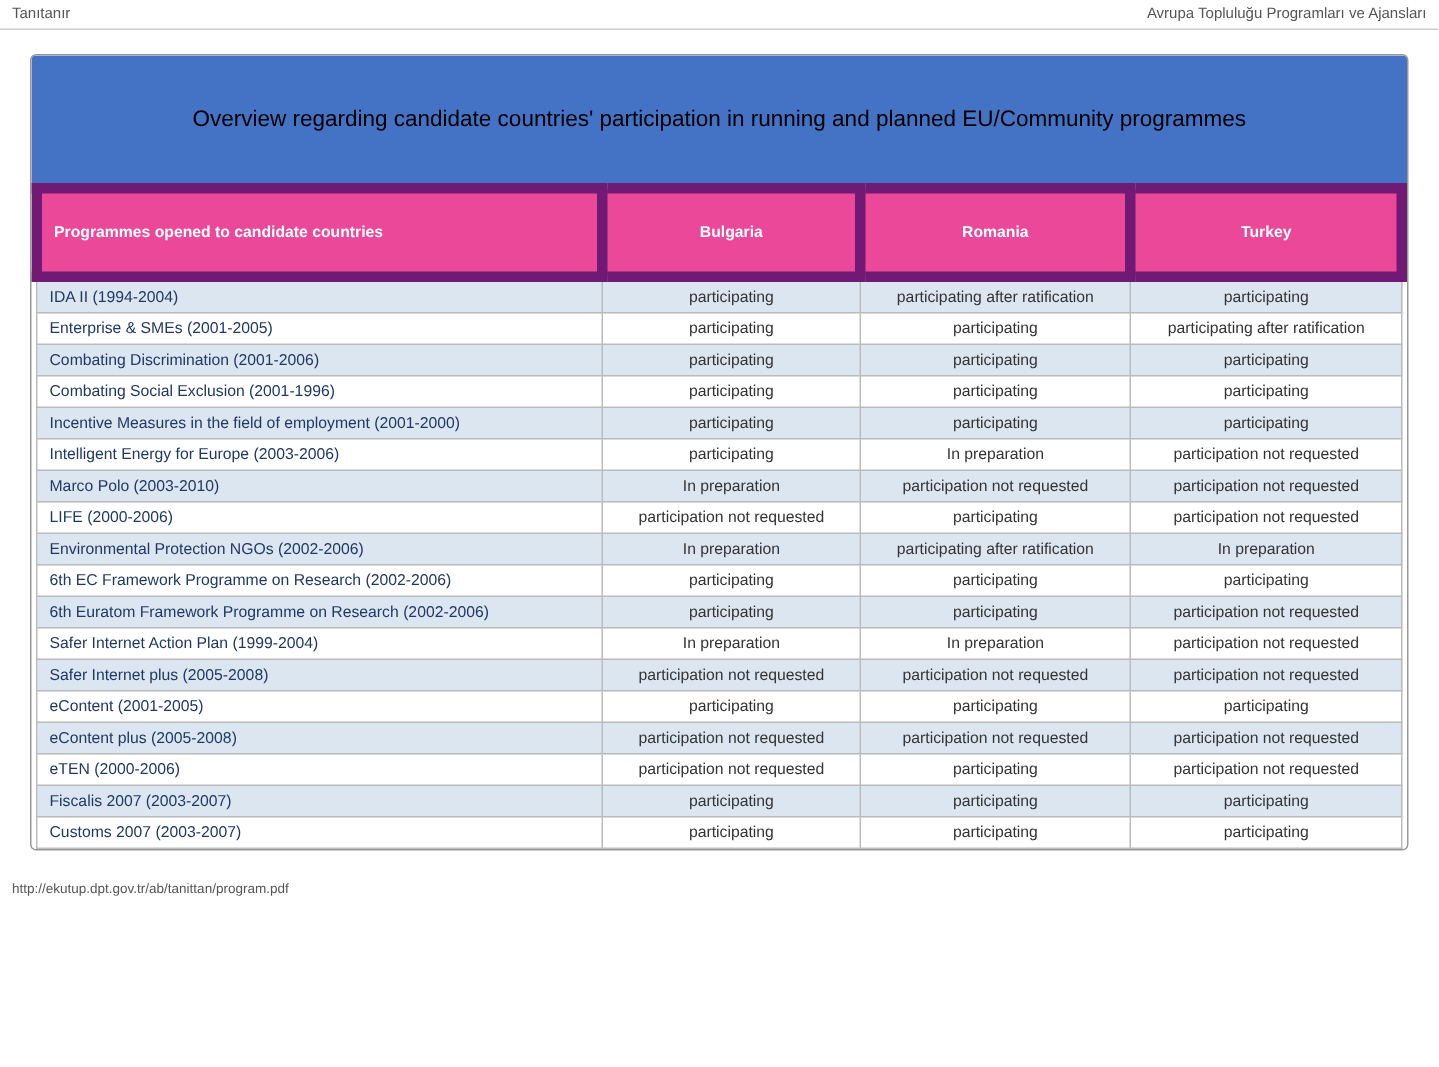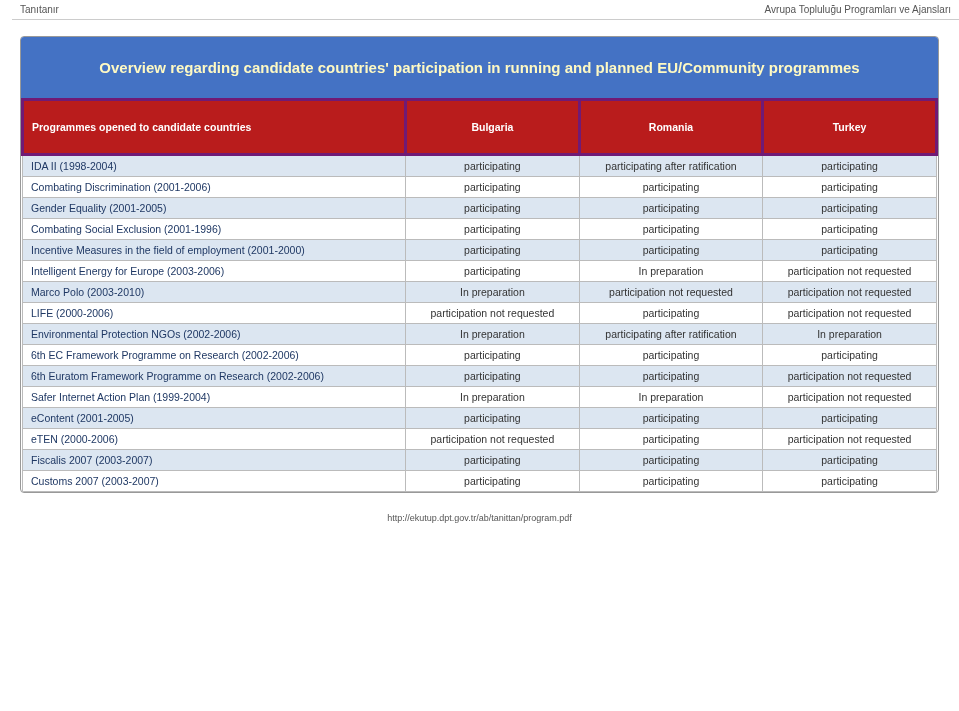--- a/index.html
+++ b/index.html
@@ -9,58 +9,57 @@
       background: #fff;
       color: #000;
     }
     .page-header {
       display: flex;
       justify-content: space-between;
       padding: 4px 8px;
       font-size: 10px;
       color: #555;
       border-bottom: 1px solid #ccc;
-      margin-left: 12px;
     }
     .page-footer {
       display: flex;
-      justify-content: center;
+      justify-content: flex-start;
       padding: 4px 8px;
       font-size: 9px;
       color: #555;
     }
     .main-content {
       padding: 16px 20px;
     }
     .card {
       border: 1px solid #999;
       border-radius: 4px;
       overflow: hidden;
     }
     .card-title {
       background: #4472c4;
-      color: #fef9c3;
+      color: #000000;
       text-align: center;
-      padding: 20px 20px;
+      padding: 32px 20px;
       font-size: 15px;
-      font-weight: bold;
+      font-weight: normal;
       line-height: 1.4;
     }
     table {
       width: 100%;
       border-collapse: collapse;
       font-size: 10.5px;
     }
     thead tr th {
-      background: #b91c1c;
+      background: #ec4899;
       color: #fff;
       padding: 20px 8px;
       text-align: center;
       font-weight: bold;
-      border: 3px solid #701a75;
+      border: 7px solid #701a75;
     }
     thead tr th:first-child {
       text-align: left;
     }
     tbody tr:nth-child(odd) {
       background: #dce6f1;
     }
     tbody tr:nth-child(even) {
       background: #ffffff;
     }
@@ -93,38 +92,38 @@
       <thead>
         <tr>
         <th>Programmes opened to candidate countries</th>
             <th>Bulgaria</th>
             <th>Romania</th>
             <th>Turkey</th>
           </tr>
       </thead>
       <tbody id="table-body">
       <tr>
-            <td>IDA II (1998-2004)</td>
+            <td>IDA II (1994-2004)</td>
             <td>participating</td>
             <td>participating after ratification</td>
             <td>participating</td>
           </tr>
           <tr>
+            <td>Enterprise &amp; SMEs (2001-2005)</td>
+            <td>participating</td>
+            <td>participating</td>
+            <td>participating after ratification</td>
+          </tr>
+          <tr>
             <td>Combating Discrimination (2001-2006)</td>
             <td>participating</td>
             <td>participating</td>
             <td>participating</td>
           </tr>
           <tr>
-            <td>Gender Equality (2001-2005)</td>
-            <td>participating</td>
-            <td>participating</td>
-            <td>participating</td>
-          </tr>
-          <tr>
             <td>Combating Social Exclusion (2001-1996)</td>
             <td>participating</td>
             <td>participating</td>
             <td>participating</td>
           </tr>
           <tr>
             <td>Incentive Measures in the field of employment (2001-2000)</td>
             <td>participating</td>
             <td>participating</td>
             <td>participating</td>
@@ -165,24 +164,36 @@
             <td>participating</td>
             <td>participation not requested</td>
           </tr>
           <tr>
             <td>Safer Internet Action Plan  (1999-2004)</td>
             <td>In preparation</td>
             <td>In preparation</td>
             <td>participation not requested</td>
           </tr>
           <tr>
+            <td>Safer Internet plus (2005-2008)</td>
+            <td>participation not requested</td>
+            <td>participation not requested</td>
+            <td>participation not requested</td>
+          </tr>
+          <tr>
             <td>eContent (2001-2005)</td>
             <td>participating</td>
             <td>participating</td>
             <td>participating</td>
+          </tr>
+          <tr>
+            <td>eContent plus (2005-2008)</td>
+            <td>participation not requested</td>
+            <td>participation not requested</td>
+            <td>participation not requested</td>
           </tr>
           <tr>
             <td>eTEN (2000-2006)</td>
             <td>participation not requested</td>
             <td>participating</td>
             <td>participation not requested</td>
           </tr>
           <tr>
             <td>Fiscalis 2007 (2003-2007)</td>
             <td>participating</td>

